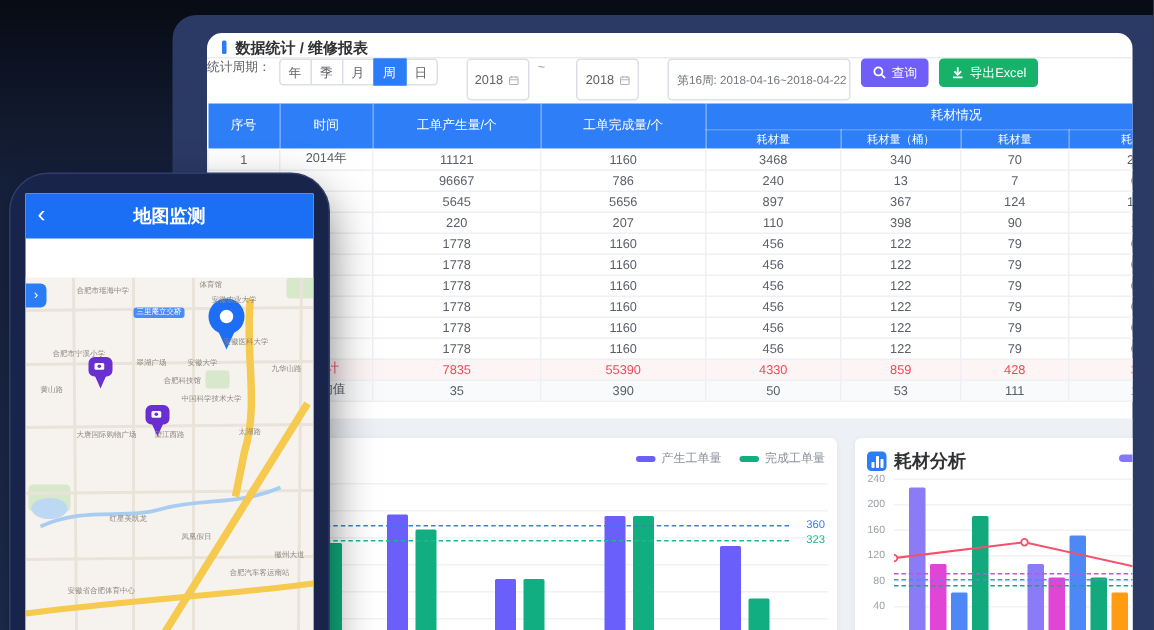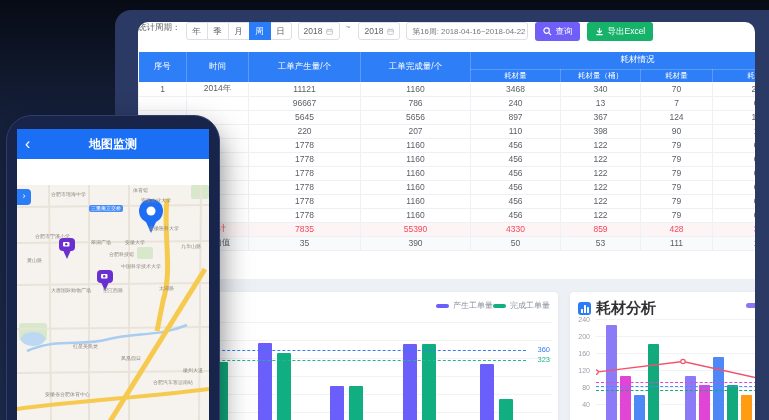--- a/index.html
+++ b/index.html
@@ -16,22 +16,22 @@
   .bc-bar{display:inline-block;width:3px;height:9px;background:#2b7cf7;border-radius:1px;margin-right:6px;}
   .filterbar{height:30px;display:flex;padding:0 0;font-size:8.5px;color:#606266;}
   .filterbar>*{flex:none;}
   .flabel{margin-right:5px;}
   .seg-group{display:flex;}
   .seg{width:22px;height:18px;line-height:16px;text-align:center;border:1px solid #dcdfe6;
     margin-left:-1px;background:#fff;color:#606266;cursor:pointer;}
   .seg:first-child{border-radius:3px 0 0 3px;margin-left:0;}
   .seg:last-child{border-radius:0 3px 3px 0;}
   .seg.active{background:#2b7cf7;border-color:#2b7cf7;color:#fff;position:relative;z-index:1;}
-  .ybox,.rbox{height:18px;border:1px solid #dcdfe6;border-radius:3px;background:#fff;
-    display:flex;align-items:center;padding:0 5px;margin-left:6px;white-space:nowrap;overflow:hidden;}
+  .ybox,.rbox{height:28px;border:1px solid #dcdfe6;border-radius:3px;background:#fff;
+    display:flex;align-items:center;padding:0 5px;margin-left:19px;white-space:nowrap;overflow:hidden;}
   .ybox{gap:4px;width:42px;justify-content:space-between;}
   .rbox{width:122px;font-size:7.8px;color:#73777d;}
   .tilde{margin:0 2px 0 6px;color:#909399;}
   .btn{height:19px;border:none;border-radius:3px;color:#fff;display:flex;align-items:center;
     gap:3px;padding:0 8px;margin-left:7px;font-size:8.5px;cursor:pointer;}
   .btn-q{background:#6f5ef8;}
   .btn-e{background:#17b26a;}
   
   table{border-collapse:collapse;table-layout:fixed;width:666px;font-size:8.5px;}
   th{background:#2e7ef7;color:#fff;font-weight:normal;height:17px;
@@ -39,33 +39,33 @@
   tr.subhead th{height:12px;font-size:7.5px;}
   td{border:1px solid #eef0f4;height:14px;text-align:center;color:#5a5e66;padding:0;}
   tr.total td{color:#f5485d;background:#fdf4f5;}
   tr.avg td{background:#f8fafc;}
   
   .charts-sec{position:absolute;left:0;top:257px;width:617px;height:340px;background:#edf0f5;}
   .card{position:absolute;top:13px;background:#fff;border-radius:4px;height:190px;
     box-shadow:0 1px 4px rgba(0,0,0,.06);}
   .card-left{left:8px;width:412px;}
   .card-right{left:432px;width:196px;}
-  .legend{position:absolute;top:8px;right:8px;display:flex;align-items:center;}
+  .legend{position:absolute;top:8px;right:8px;display:flex;gap:12px;align-items:center;}
   .leg-item{display:flex;align-items:center;gap:4px;font-size:8px;color:#8a909a;cursor:pointer;}
   .leg-swatch{width:13px;height:4px;border-radius:2px;}
   .plot-l{position:absolute;left:6px;right:6px;top:30px;height:160px;}
   .grid-h{position:absolute;left:0;right:0;height:1px;background:#f1f2f5;}
   .bar{position:absolute;width:14px;border-radius:1px 1px 0 0;}
   .refline{position:absolute;left:0;right:26px;height:0;border-top:1px dashed;}
   .ref-label{position:absolute;right:2px;font-size:7.5px;}
   .card-head{position:absolute;top:7px;left:8px;display:flex;align-items:center;gap:5px;}
   .chart-ic{width:13px;height:13px;border-radius:3px;background:#2b7cf7;display:flex;
     align-items:flex-end;justify-content:center;gap:1px;padding:2px;}
   .chart-ic i{display:block;width:2px;background:#fff;border-radius:.5px;}
-  .chart-title{font-size:15px;font-weight:bold;color:#303133;}
+  .chart-title{font-size:12px;font-weight:bold;color:#303133;}
   .legend-pill{position:absolute;top:11px;right:-6px;width:26px;height:5px;border-radius:3px;background:#8577f5;}
   .yaxis{position:absolute;left:0;top:26px;width:22px;}
   .ytick{position:absolute;right:2px;font-size:7px;color:#9aa0a8;}
   .plot-r{position:absolute;left:26px;right:4px;top:26px;height:150px;}
   .rbar{position:absolute;width:11px;border-radius:1px 1px 0 0;}
   .dashline{position:absolute;left:0;right:0;height:0;border-top:1px dashed;}
   
   .phone{position:absolute;left:6px;top:115px;width:214px;height:420px;background:#18244a;
     border:1px solid #2d3d6e;border-radius:26px;box-shadow:0 14px 30px rgba(0,0,0,.5);z-index:5;}
   .screen{position:absolute;left:10px;top:13px;width:192px;height:400px;overflow:hidden;background:#fff;}
@@ -87,20 +87,24 @@
   .trend-svg{position:absolute;left:0;top:0;pointer-events:none;}
 </style>
 </head>
 <body>
 
 <div id="stage">
 
   <div class="window">
     <div class="content">
 
+      <div class="breadcrumb">
+        <span class="bc-bar"></span>
+        <span>数据统计 / 维修报表</span>
+      </div>
 
       <div class="filterbar">
         <span class="flabel">统计周期：</span>
         <div class="seg-group">
             <div class="seg">年</div>
             <div class="seg">季</div>
             <div class="seg">月</div>
             <div class="seg active">周</div>
             <div class="seg">日</div>
           </div>

